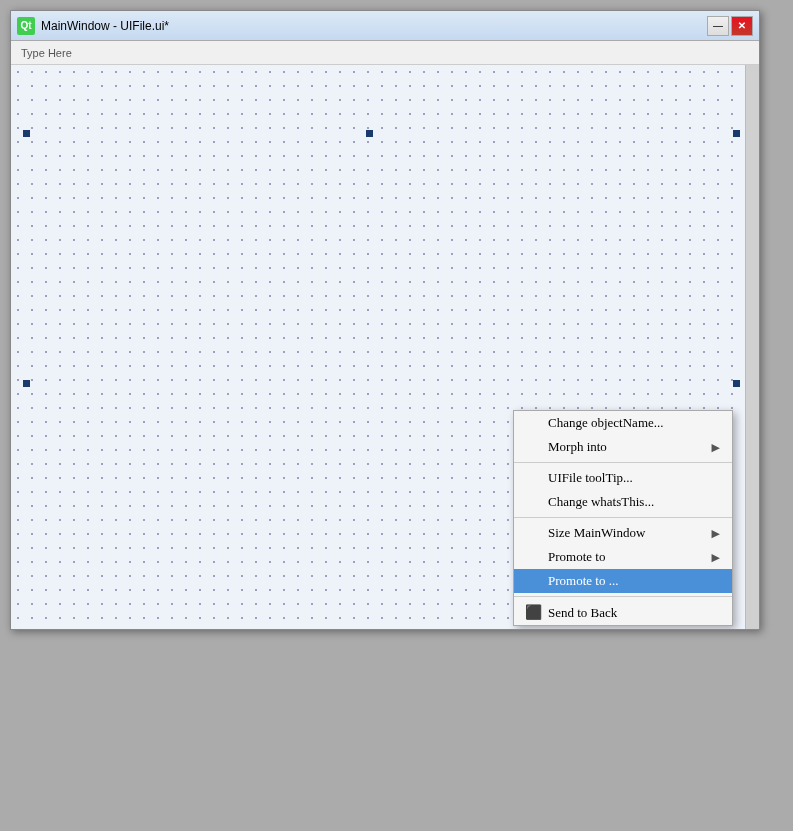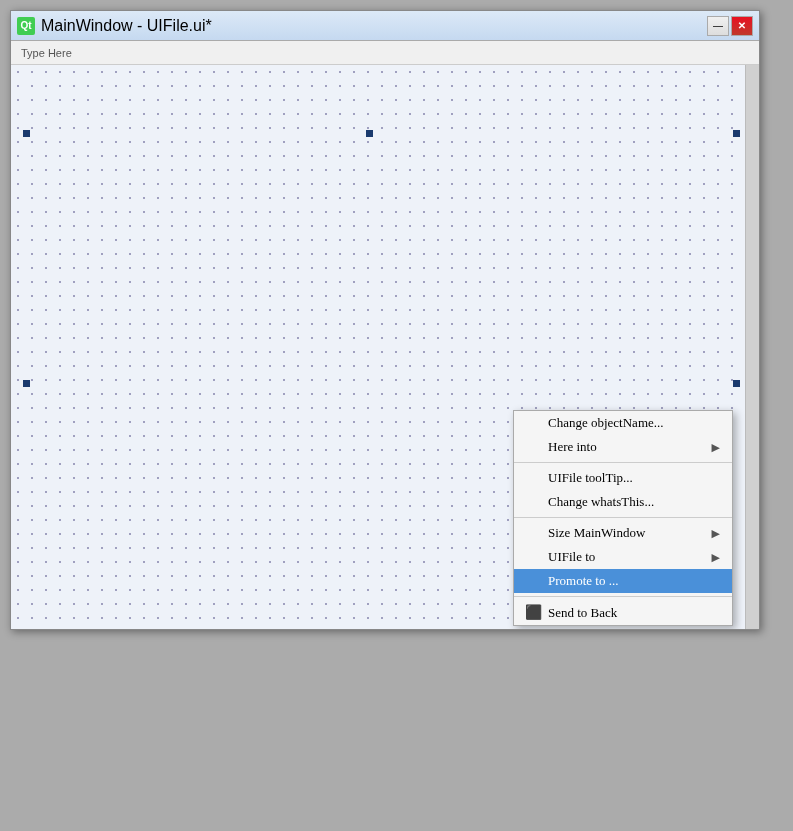--- a/index.html
+++ b/index.html
@@ -49,21 +49,21 @@
       border-radius: 2px;
       display: flex;
       align-items: center;
       justify-content: center;
       font-size: 10px;
       font-weight: bold;
       color: white;
     }
 
     .title-text {
-      font-size: 16px;
+      font-size: 12px;
       color: #000;
     }
 
     .title-bar-buttons {
       display: flex;
       gap: 2px;
     }
 
     .tb-btn {
       width: 22px;
@@ -227,41 +227,41 @@
 
     <div class="scrollbar-right"></div>
 
     <div class="context-menu" id="ctx-menu">
     <div class="ctx-item">
           <span class="ctx-icon"></span>
           <span class="ctx-label">Change objectName...</span>
         </div>
         <div class="ctx-item">
           <span class="ctx-icon"></span>
-          <span class="ctx-label">Here into</span>
+          <span class="ctx-label">Morph into</span>
           <span class="ctx-arrow">▶</span>
         </div>
         <div class="ctx-separator"></div>
         <div class="ctx-item">
           <span class="ctx-icon"></span>
           <span class="ctx-label">UIFile toolTip...</span>
         </div>
         <div class="ctx-item">
           <span class="ctx-icon"></span>
           <span class="ctx-label">Change whatsThis...</span>
         </div>
         <div class="ctx-separator"></div>
         <div class="ctx-item">
           <span class="ctx-icon"></span>
           <span class="ctx-label">Size MainWindow</span>
           <span class="ctx-arrow">▶</span>
         </div>
         <div class="ctx-item">
           <span class="ctx-icon"></span>
-          <span class="ctx-label">UIFile to</span>
+          <span class="ctx-label">Promote to</span>
           <span class="ctx-arrow">▶</span>
         </div>
         <div class="ctx-item highlighted">
           <span class="ctx-icon"></span>
           <span class="ctx-label">Promote to ...</span>
         </div>
         <div class="ctx-separator"></div>
         <div class="ctx-item">
           <span class="ctx-icon">⬛</span>
           <span class="ctx-label">Send to Back</span>

